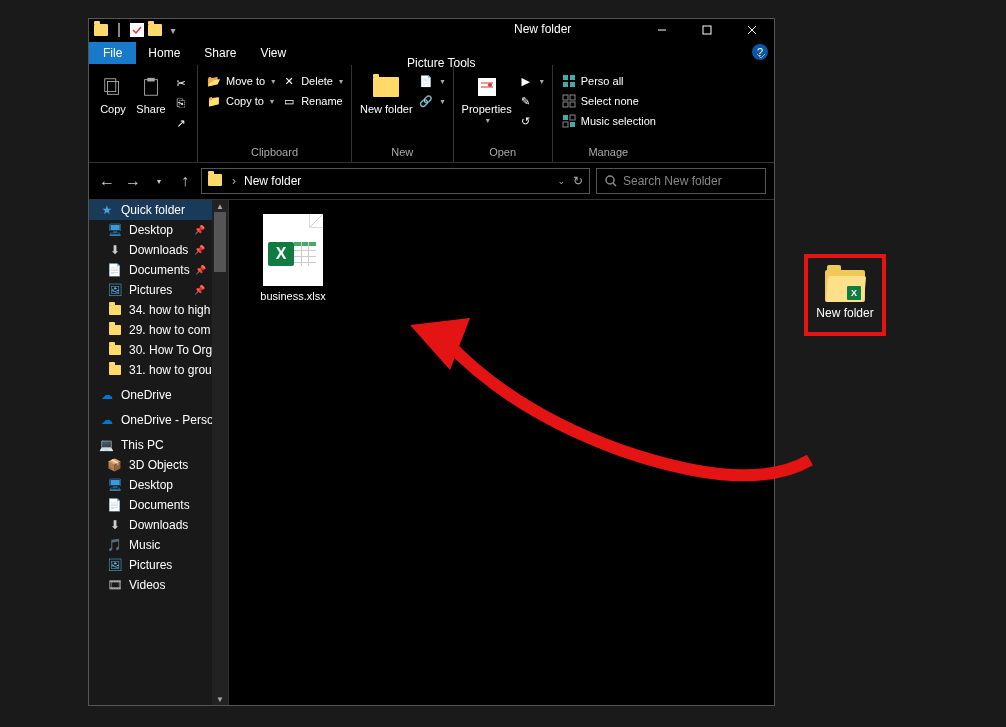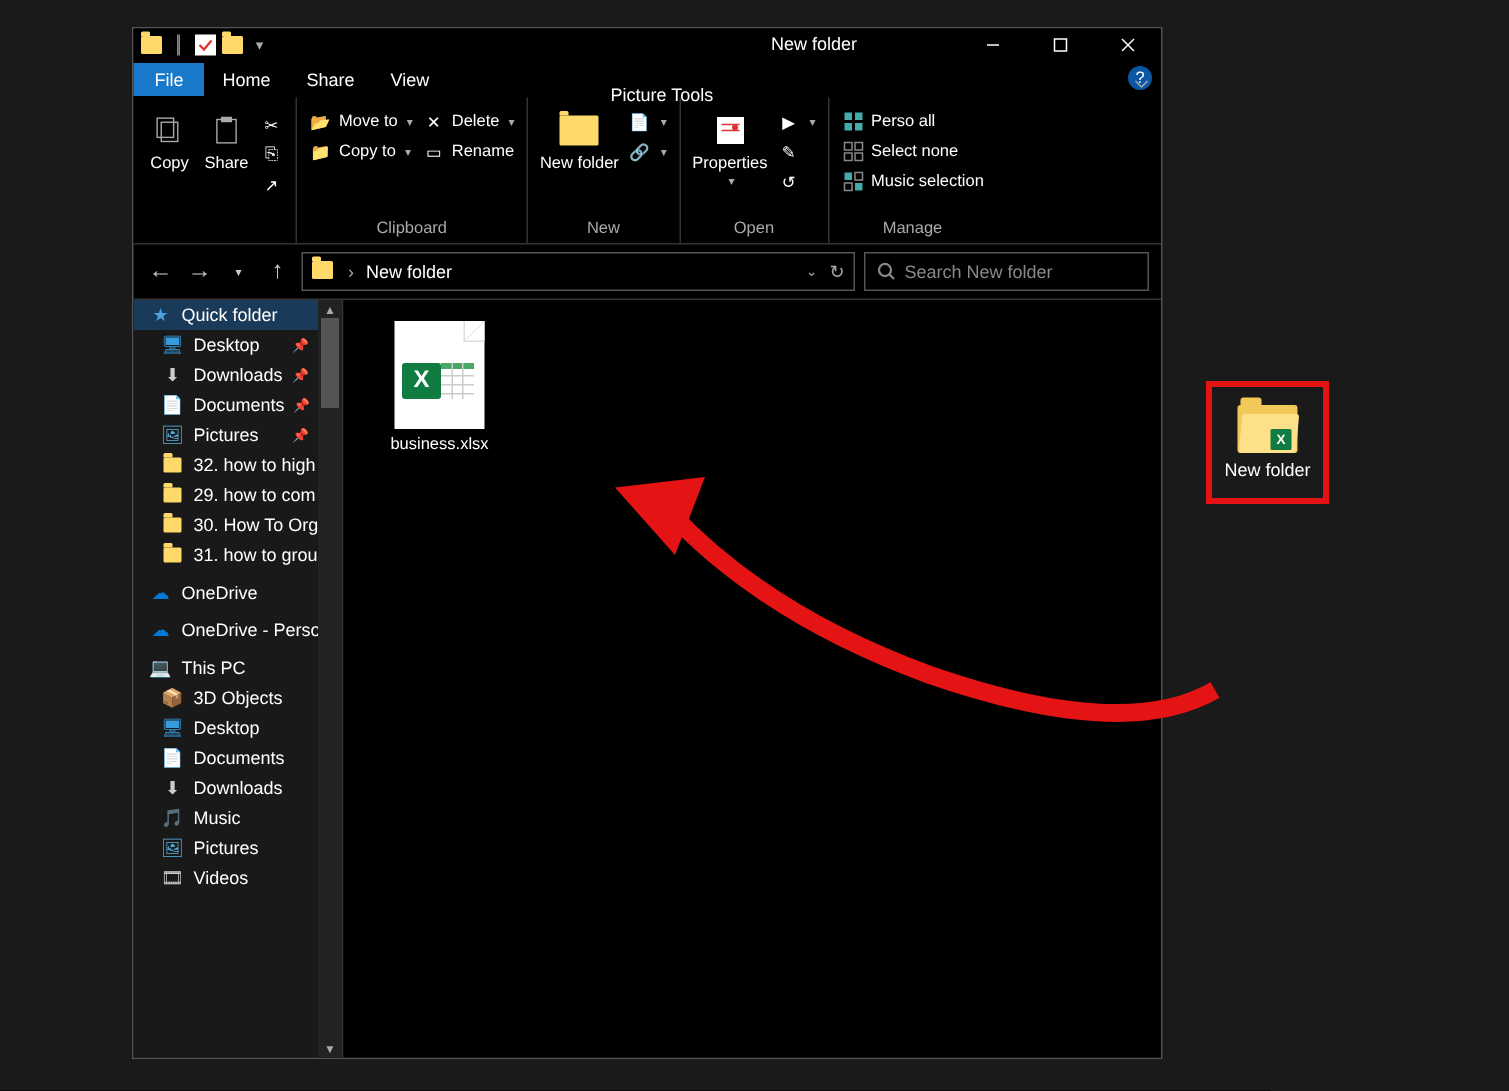--- a/index.html
+++ b/index.html
@@ -46,21 +46,21 @@
 .rrow { display:flex; align-items:center; gap:4px; }
 .rrow .sm-ic { width:16px; height:16px; display:flex; align-items:center; justify-content:center; }
 .dd-arrow { font-size:8px; color:#aaa; margin-left:2px; }
 
 
 .navbar { height:36px; display:flex; align-items:center; gap:6px; padding:0 8px; }
 .navbtn { width:20px; height:20px; display:flex; align-items:center; justify-content:center; color:#ccc; }
 .addr { flex:1; height:26px; border:1px solid #555; display:flex; align-items:center; padding:0 6px; gap:8px; font-size:12px; background:#000;}
 .addr .ai { width:16px; height:14px; }
 .addr .spacer { flex:1; }
-.search { width:190px; height:26px; border:1px solid #555; display:flex; align-items:center; gap:6px; padding:0 8px; font-size:12px; color:#888; background:#000;}
+.search { width:170px; height:26px; border:1px solid #555; display:flex; align-items:center; gap:6px; padding:0 8px; font-size:12px; color:#888; background:#000;}
 .search svg { width:12px; height:12px; stroke:#888; stroke-width:1.5; fill:none;}
 
 
 .body { flex:1; display:flex; min-height:0; border-top:1px solid #333;}
 .sidebar { width:140px; background:#191919; border-right:1px solid #333; overflow:hidden; font-size:12px; position:relative;}
 .side-scroll { position:absolute; right:0; top:0; width:16px; height:100%; background:#222;}
 .side-scroll .sthumb { position:absolute; top:12px; left:2px; width:12px; height:60px; background:#555;}
 .side-scroll .sarr { position:absolute; left:0; width:16px; height:12px; display:flex; align-items:center; justify-content:center; color:#aaa; font-size:8px; background:#222;}
 .sitem { display:flex; align-items:center; gap:6px; padding:3px 4px 3px 18px; white-space:nowrap; overflow:hidden; }
 .sitem.qa { background:#1a3a5a; padding-left:10px; }
@@ -361,21 +361,21 @@
         </div>
       <div class="sitem">
           <span class="sic" style="color:#5bb3e0;">🖼</span>
           <span>Pictures</span>
           <span class="pin">📌</span>
         </div>
       <div class="sitem">
           <span class="sic">
             <div class="folder-ic" style="width:12px;height:10px;"></div>
           </span>
-          <span>32. how to high</span>
+          <span>34. how to high</span>
         </div>
       <div class="sitem">
           <span class="sic">
             <div class="folder-ic" style="width:12px;height:10px;"></div>
           </span>
           <span>29. how to com</span>
         </div>
       <div class="sitem">
           <span class="sic">
             <div class="folder-ic" style="width:12px;height:10px;"></div>

